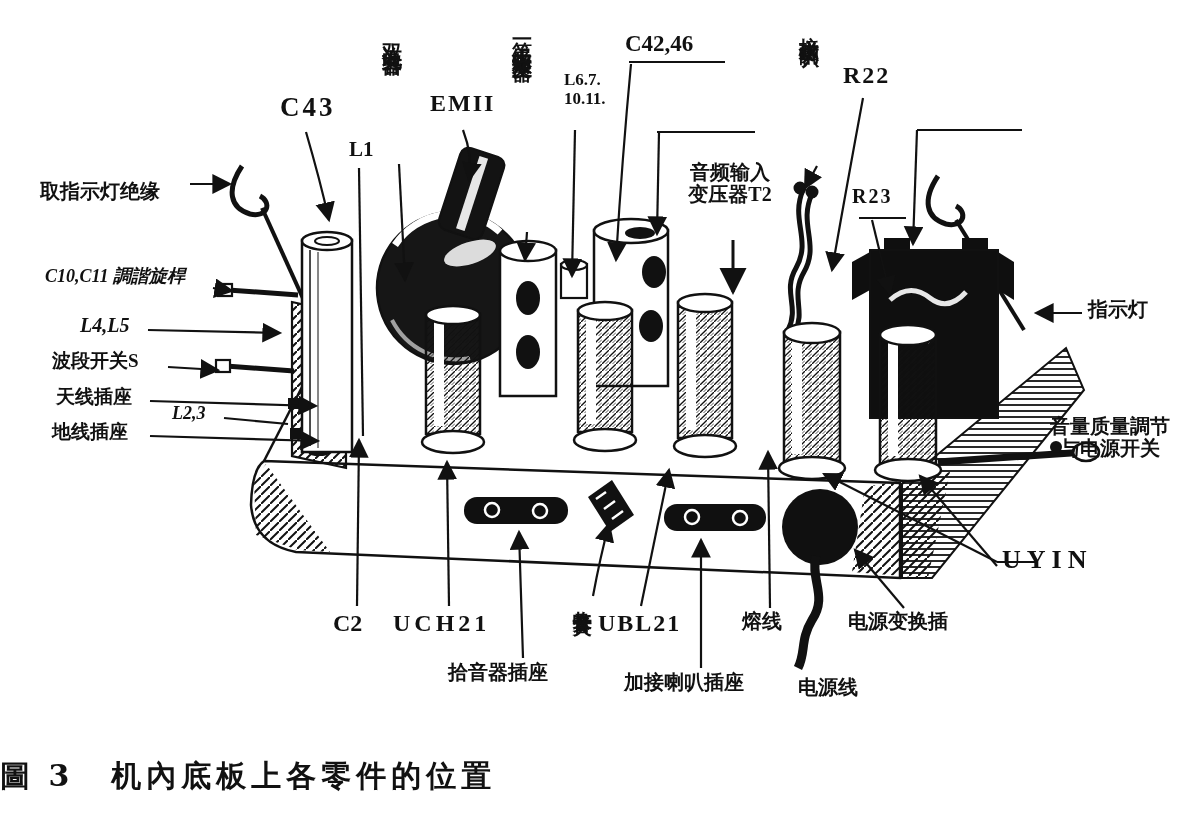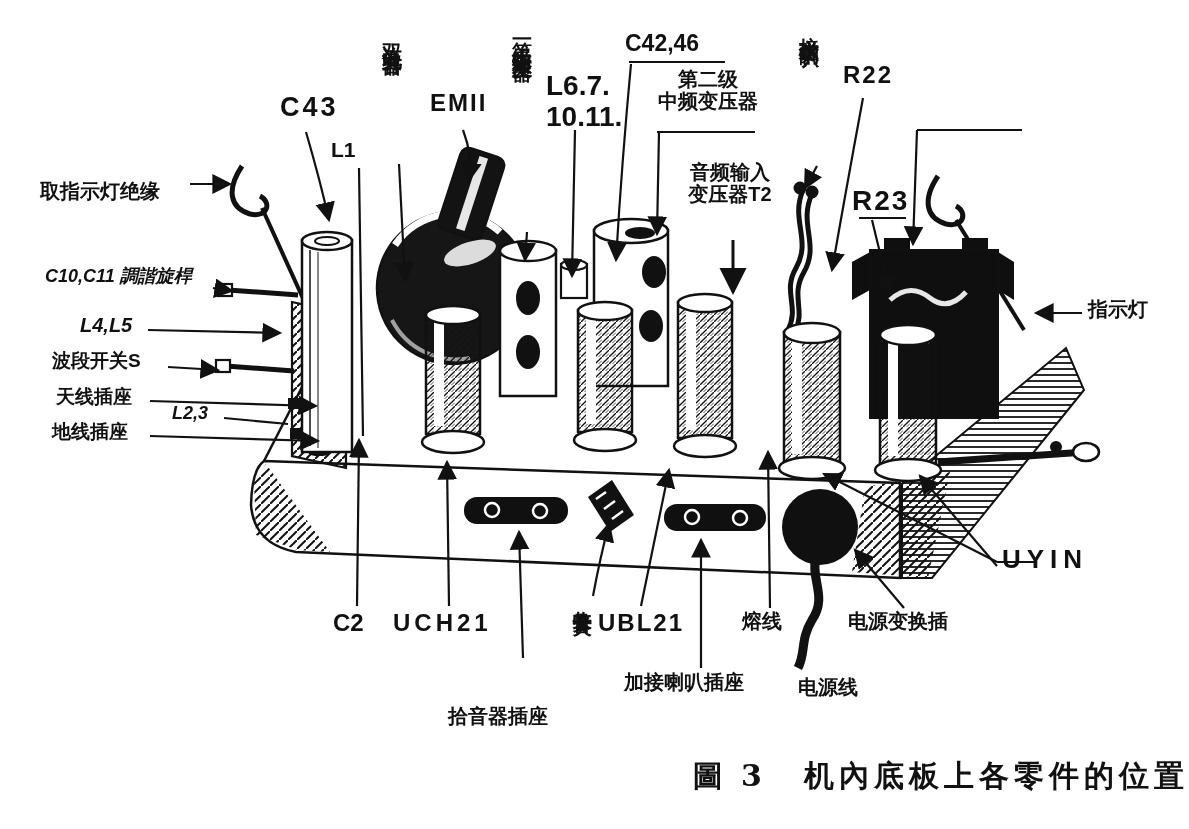--- a/index.html
+++ b/index.html
@@ -1,24 +1,24 @@
 <!DOCTYPE html>
 <html><head>
 <meta charset="utf-8">
 <style>
   html,body{margin:0;padding:0;background:#fff;}
   #page{position:relative;width:1189px;height:829px;background:#fff;overflow:hidden;
         font-family:"DejaVu Sans",sans-serif;color:#111;}
   #art{position:absolute;left:0;top:0;width:1189px;height:829px;}
   .lbl{position:absolute;color:#111;font-weight:bold;line-height:1.12;
-       white-space:pre-line;font-family:Liberation Sans, sans-serif;}
+       white-space:pre-line;font-family:Liberation Serif, serif;}
   .vert{writing-mode:vertical-rl;text-orientation:upright;letter-spacing:3px;}
   .it{font-style:italic;}
   .ctr{text-align:center;}
-  #caption{position:absolute;left:0;top:756px;width:100%;text-align:right;
+  #caption{position:absolute;left:0;top:756px;width:100%;text-align:left;
            font-family:"DejaVu Serif",serif;font-weight:bold;font-size:30px;color:#111;}
   #caption .num{margin-right:38px;letter-spacing:4px;}
   #caption .ttl{letter-spacing:5px;}
 </style>
 </head>
 <body>
 
 <div id="page">
 
 <svg id="art" viewBox="0 0 1189 829" xmlns="http://www.w3.org/2000/svg">
@@ -217,43 +217,43 @@
 
 <div class="lbl" style="left:40px;top:180px;font-size:20px;">取指示灯绝缘</div>
 <div class="lbl it" style="left:45px;top:266px;font-size:18px;">C10,C11 調諧旋桿</div>
 <div class="lbl it" style="left:80px;top:314px;font-size:20px;">L4,L5</div>
 <div class="lbl" style="left:52px;top:350px;font-size:19px;">波段开关S</div>
 <div class="lbl" style="left:56px;top:386px;font-size:19px;">天线插座</div>
 <div class="lbl it" style="left:172px;top:403px;font-size:18px;">L2,3</div>
 <div class="lbl" style="left:52px;top:421px;font-size:19px;">地线插座</div>
 
 <div class="lbl" style="left:280px;top:92px;font-size:27px;letter-spacing:3px;">C43</div>
-<div class="lbl" style="left:331px;top:138px;font-size:21px;">L1</div>
+<div class="lbl" style="left:349px;top:138px;font-size:21px;">L1</div>
 <div class="lbl vert" style="left:381px;top:28px;height:140px;font-size:20px;">双连电容器</div>
 <div class="lbl" style="left:430px;top:90px;font-size:24px;letter-spacing:2px;">EMII</div>
 <div class="lbl vert" style="left:511px;top:26px;height:210px;font-size:20px;">第一级中频变压器</div>
-<div class="lbl" style="left:546px;top:70px;font-size:28px;">L6.7.
+<div class="lbl" style="left:564px;top:70px;font-size:17px;">L6.7.
 10.11.</div>
 <div class="lbl" style="left:625px;top:31px;font-size:23px;">C42,46</div>
-<div class="lbl ctr" style="left:648px;top:68px;width:120px;font-size:20px;">第二级
-中频变压器</div>
 <div class="lbl ctr" style="left:676px;top:161px;width:108px;font-size:20px;">音频输入
 变压器T2</div>
 <div class="lbl vert" style="left:798px;top:20px;height:150px;font-size:20px;">接永磁喇叭</div>
 <div class="lbl" style="left:843px;top:62px;font-size:24px;letter-spacing:2px;text-align:center;">R22</div>
-<div class="lbl" style="left:852px;top:185px;font-size:28px;letter-spacing:2px;">R23</div>
+<div class="lbl" style="left:852px;top:185px;font-size:20px;letter-spacing:2px;">R23</div>
 
 <div class="lbl" style="left:1088px;top:298px;font-size:20px;">指示灯</div>
+<div class="lbl ctr" style="left:1033px;top:415px;width:154px;font-size:20px;">音量质量調节
+与电源开关</div>
 <div class="lbl" style="left:1002px;top:545px;font-size:26px;letter-spacing:6px;">UYIN</div>
 
 <div class="lbl" style="left:333px;top:610px;font-size:24px;">C2</div>
 <div class="lbl" style="left:393px;top:610px;font-size:24px;letter-spacing:4px;text-align:right;">UCH21</div>
 <div class="lbl vert" style="left:572px;top:596px;height:145px;font-size:19px;letter-spacing:1px;">收音录音开关</div>
 <div class="lbl" style="left:598px;top:610px;font-size:24px;letter-spacing:2px;">UBL21</div>
-<div class="lbl" style="left:448px;top:661px;font-size:20px;margin-top:44px;">拾音器插座</div>
+<div class="lbl" style="left:448px;top:661px;font-size:20px;">拾音器插座</div>
 <div class="lbl" style="left:624px;top:671px;font-size:20px;">加接喇叭插座</div>
 <div class="lbl" style="left:742px;top:610px;font-size:20px;">熔线</div>
 <div class="lbl" style="left:848px;top:610px;font-size:20px;">电源变换插</div>
 <div class="lbl" style="left:798px;top:676px;font-size:20px;">电源线</div>
 
 <div id="caption">
   <span class="num">圖 3</span><span class="ttl">机內底板上各零件的位置</span>
 </div>
 
 </div>

